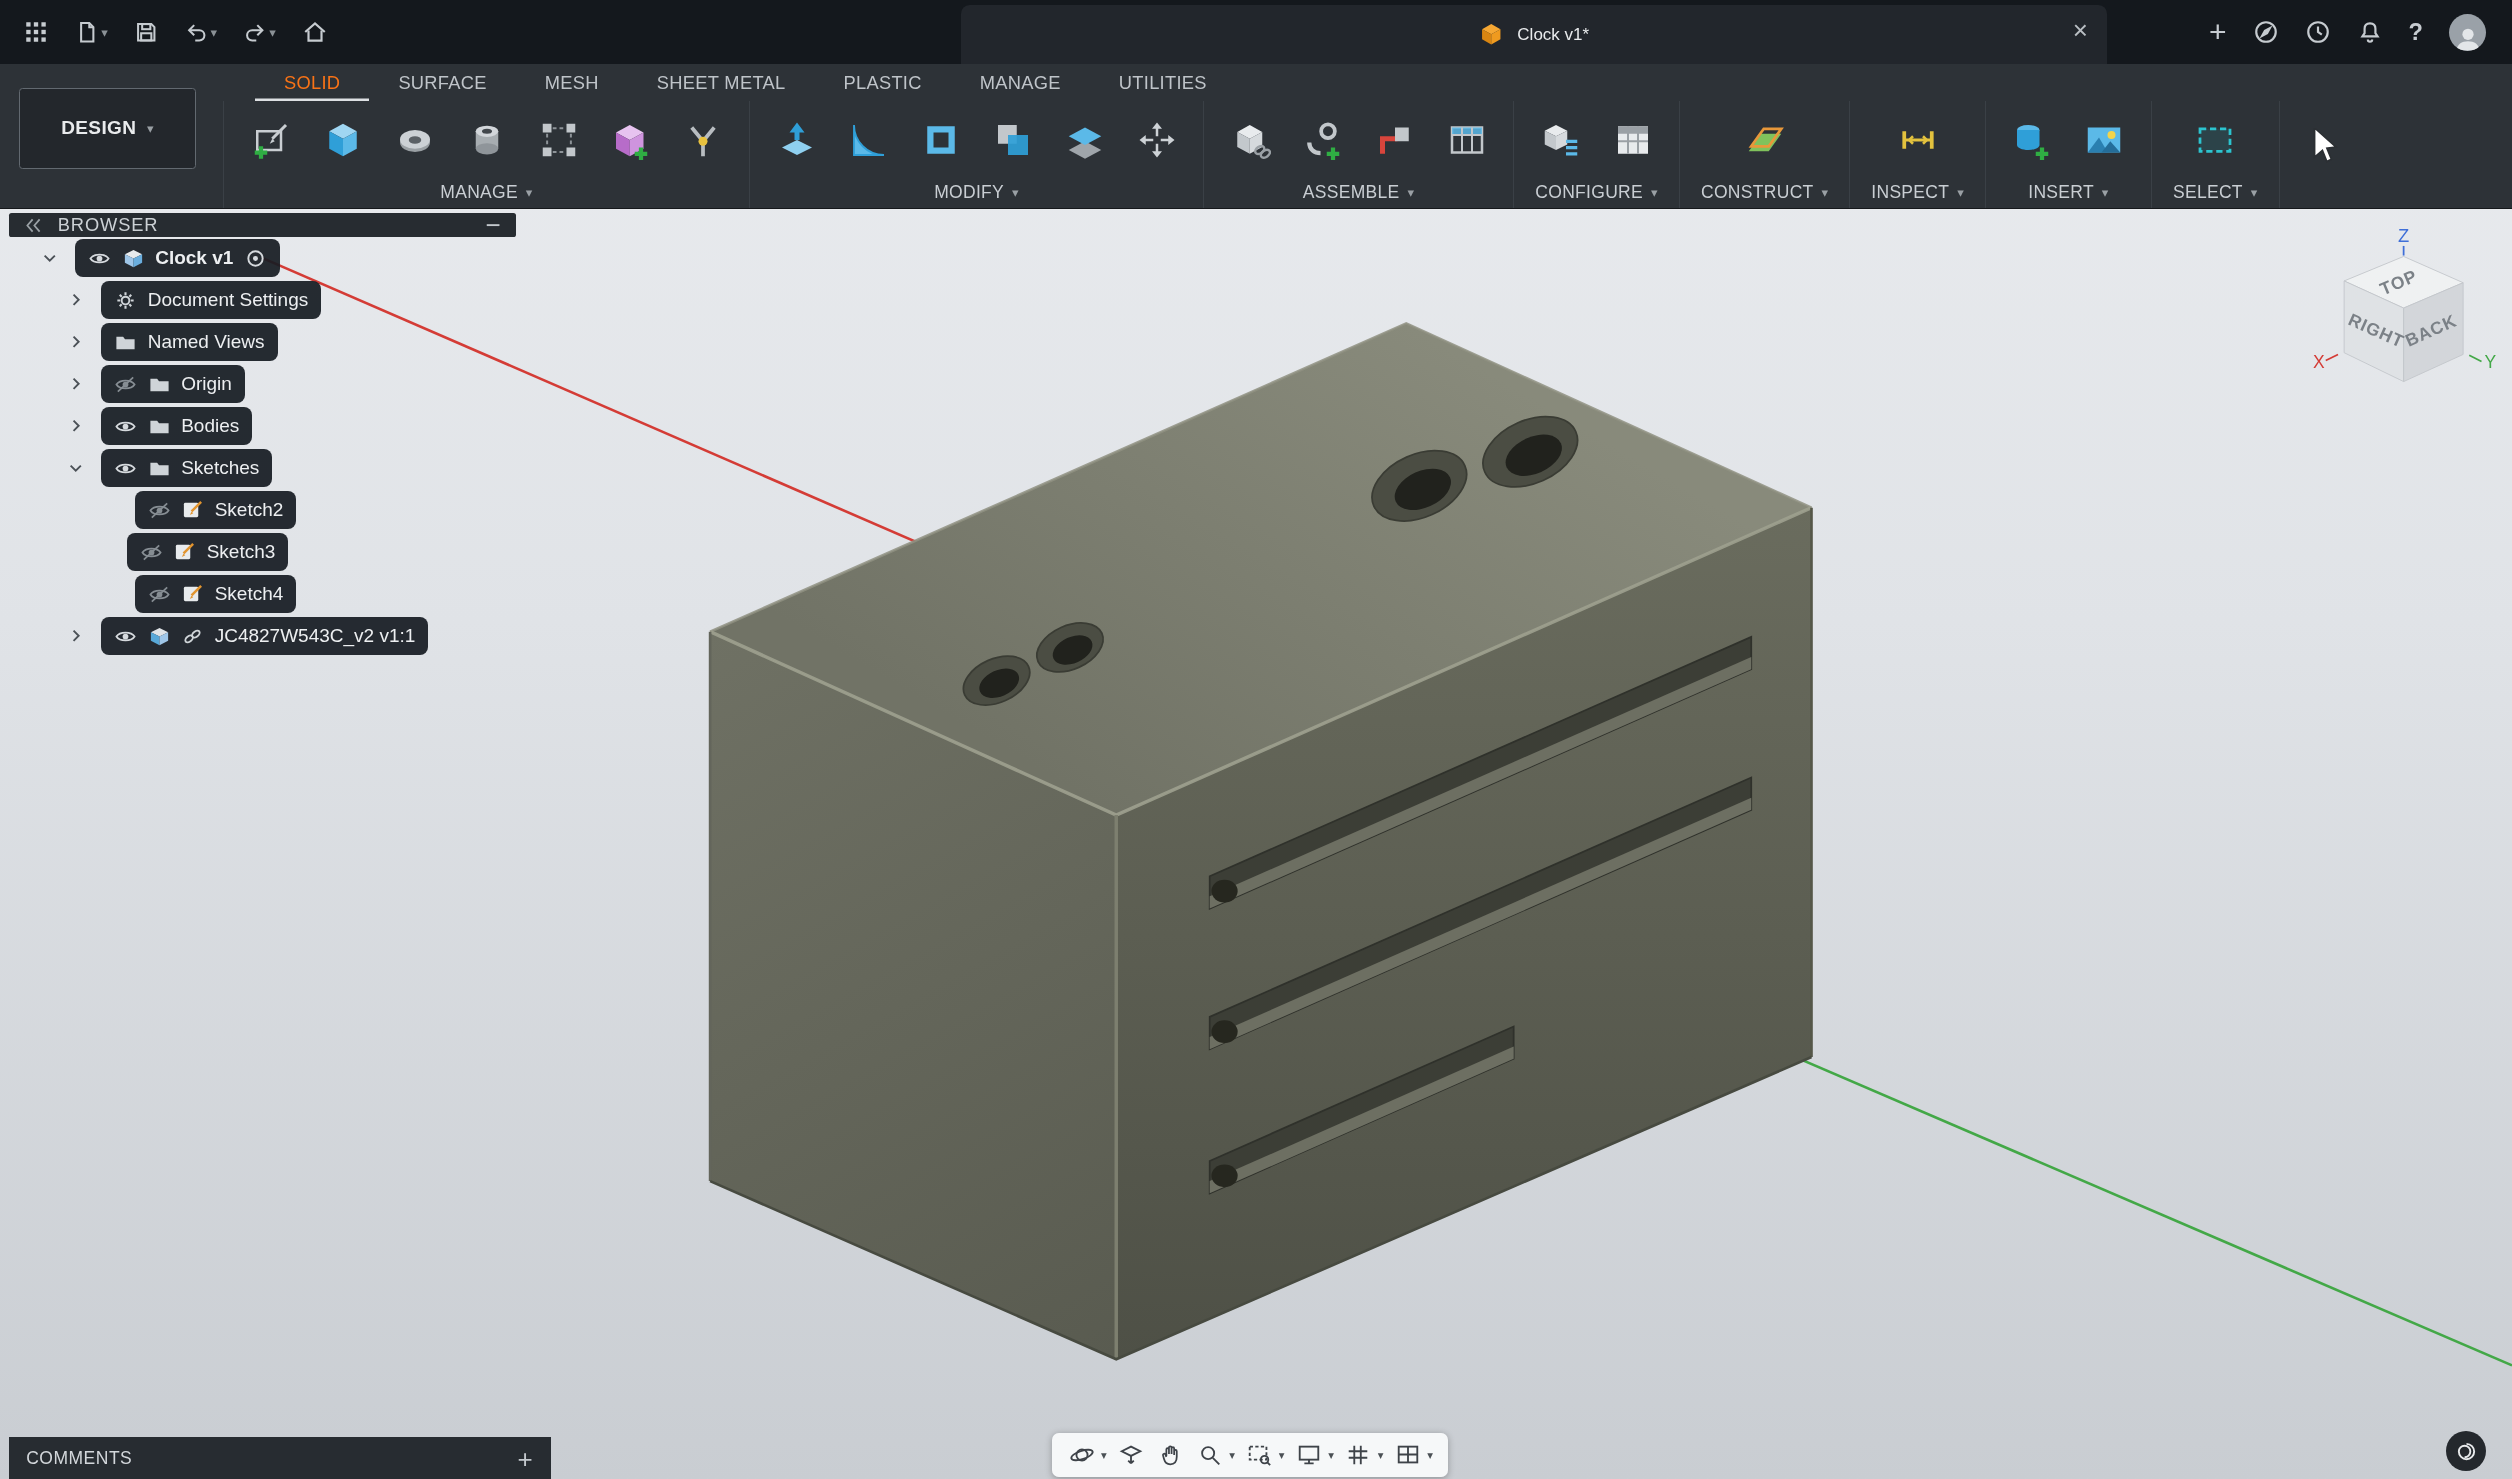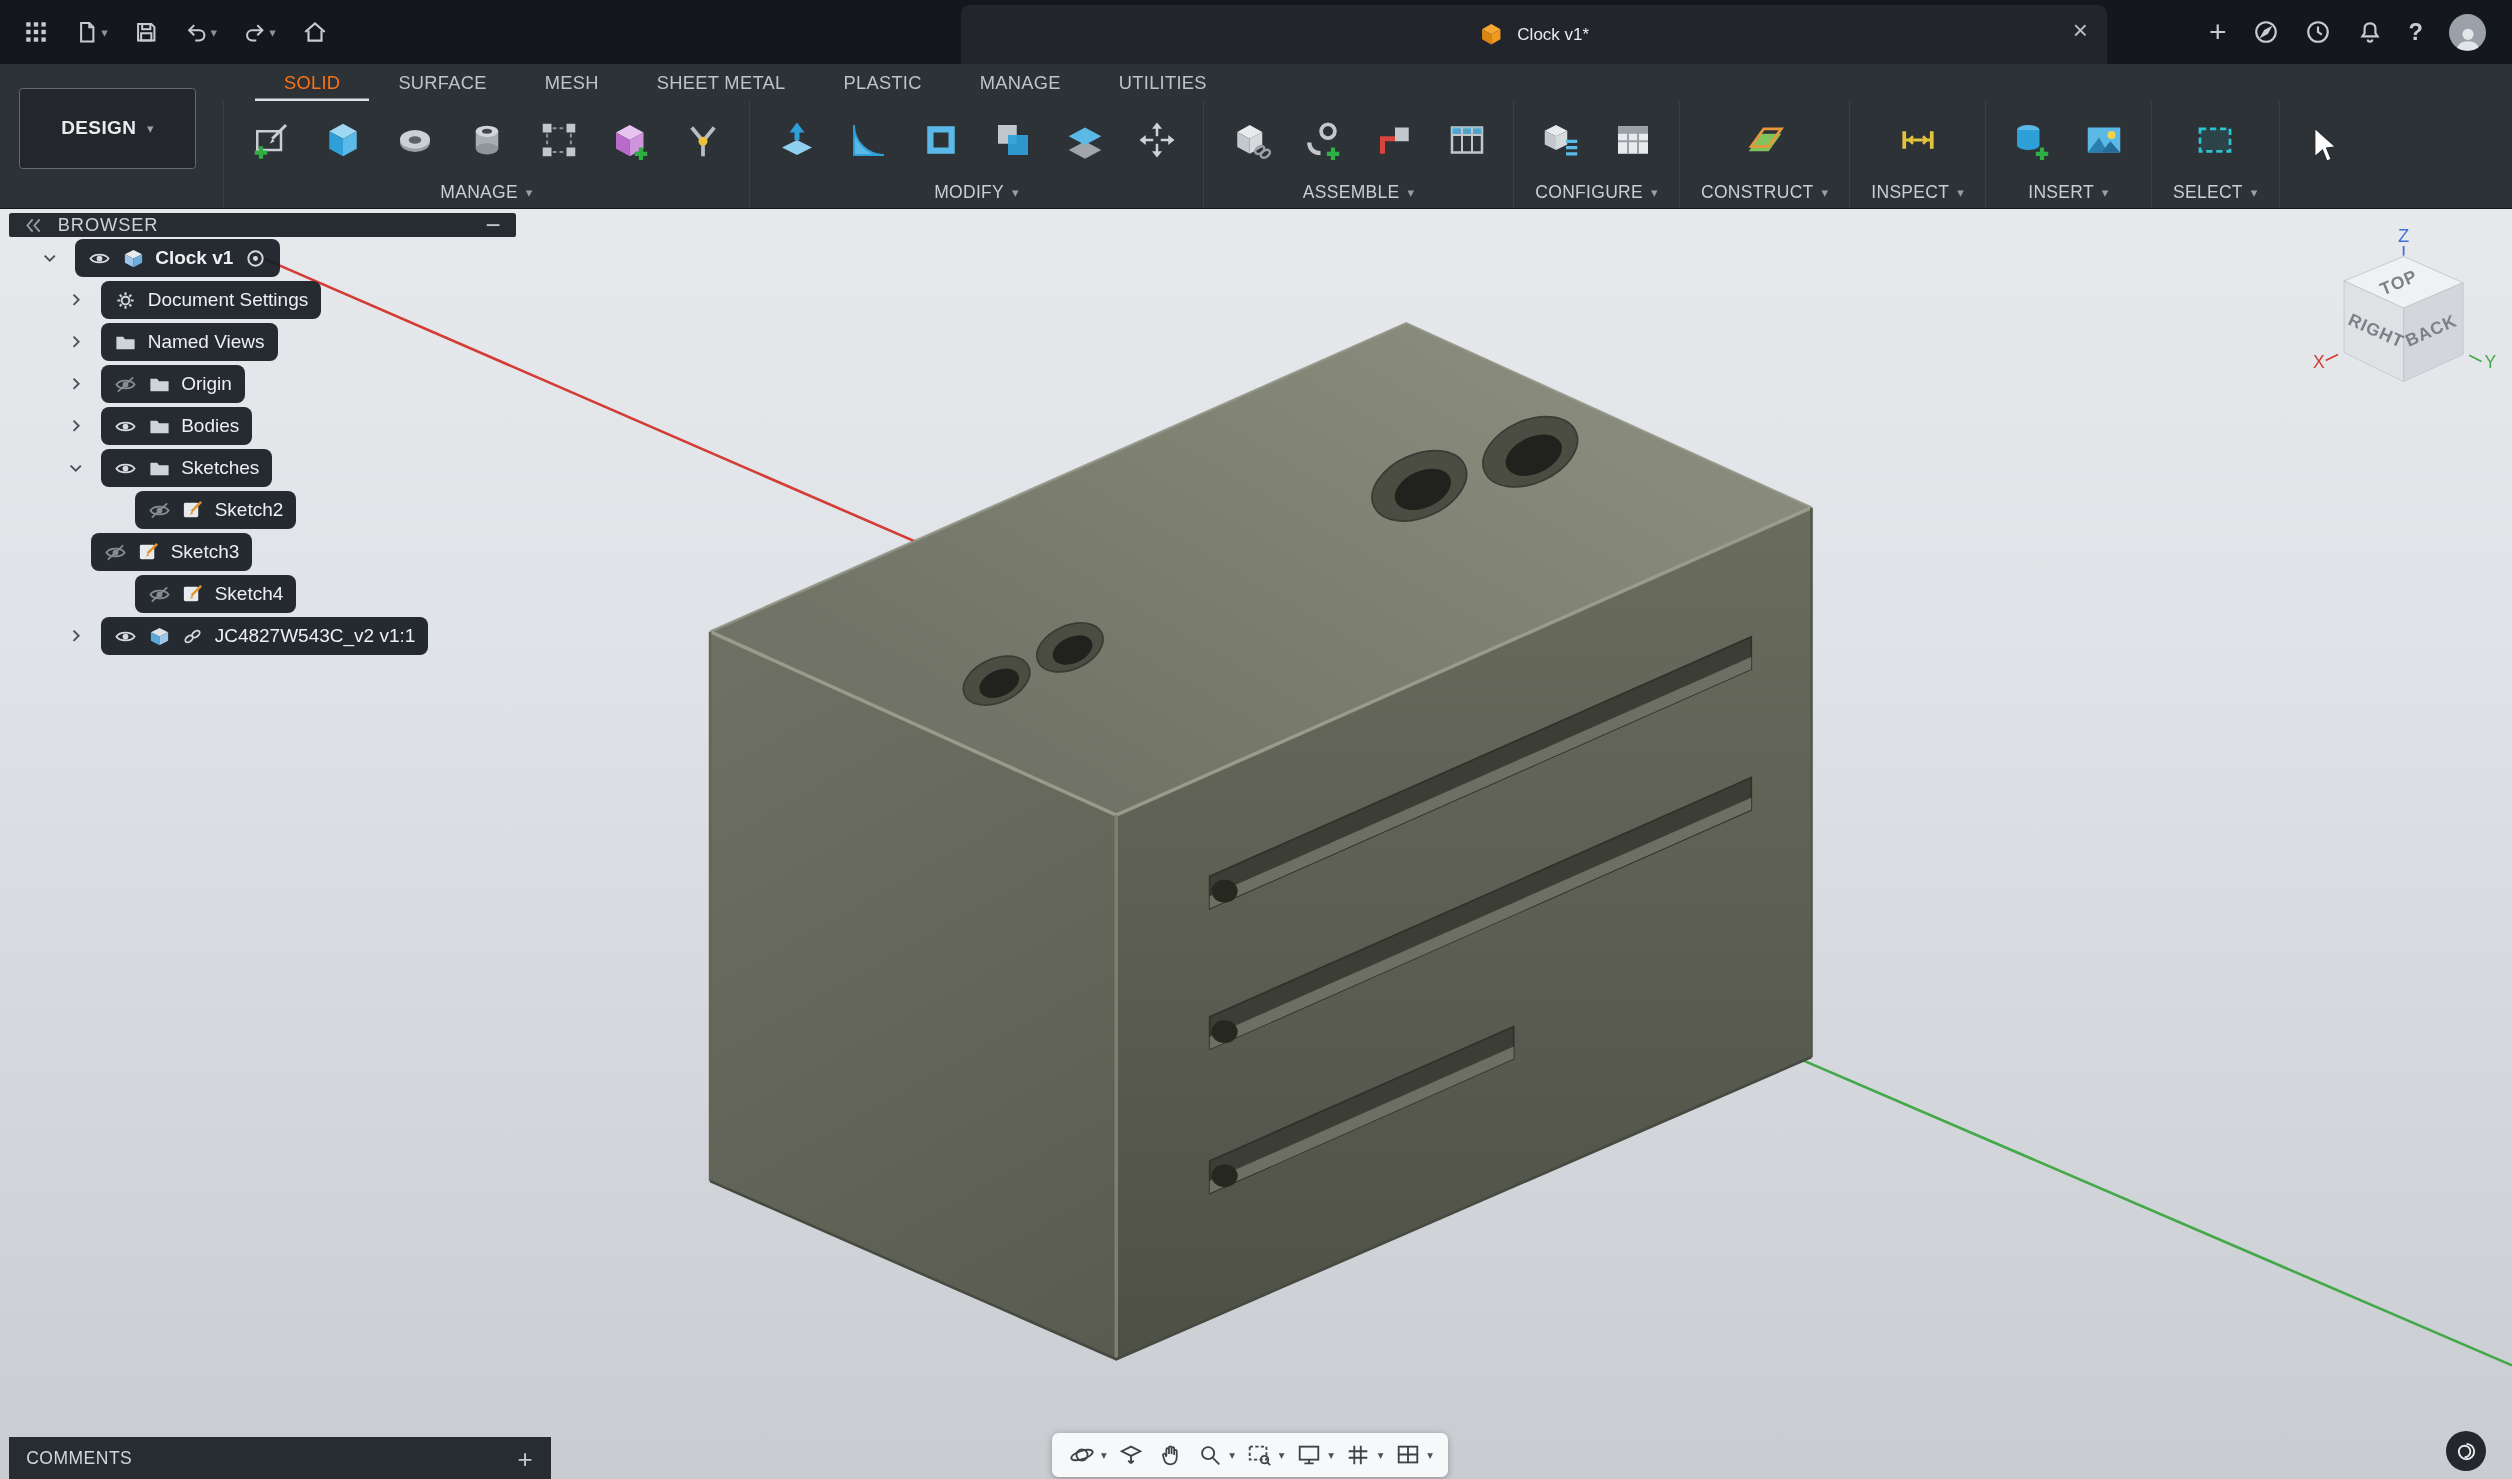--- a/index.html
+++ b/index.html
@@ -661,21 +661,21 @@
               <rect x="3" y="4" width="15" height="15" rx="1.5" fill="#e8ebed"></rect>
               <path d="M21 3 L11 13" stroke="#e2952f" stroke-width="2.6"></path>
               <path d="M11 13 l-1.8 3.6 3.6-1.8 z" fill="#e2952f"></path>
             </svg>
           </span>
         <span class="lbl">Sketch2</span>
       </div>
     </div>
 
     <div class="br-row">
-      <div class="pill" style="margin-left:82px">
+      <div class="pill" style="margin-left:118px">
         <span class="bico">
             <svg width="23" height="23" viewBox="0 0 24 24">
               <path d="M2.5 12 C6 6.5 18 6.5 21.5 12 C18 17.5 6 17.5 2.5 12 Z" fill="none" stroke="#868d93" stroke-width="1.8"></path>
               <circle cx="12" cy="12" r="3" fill="#868d93"></circle>
               <path d="M4 19.5 L20 4.5" stroke="#868d93" stroke-width="1.8"></path>
             </svg>
           </span>
         <span class="bico">
             <svg width="23" height="23" viewBox="0 0 24 24">
               <rect x="3" y="4" width="15" height="15" rx="1.5" fill="#e8ebed"></rect>

